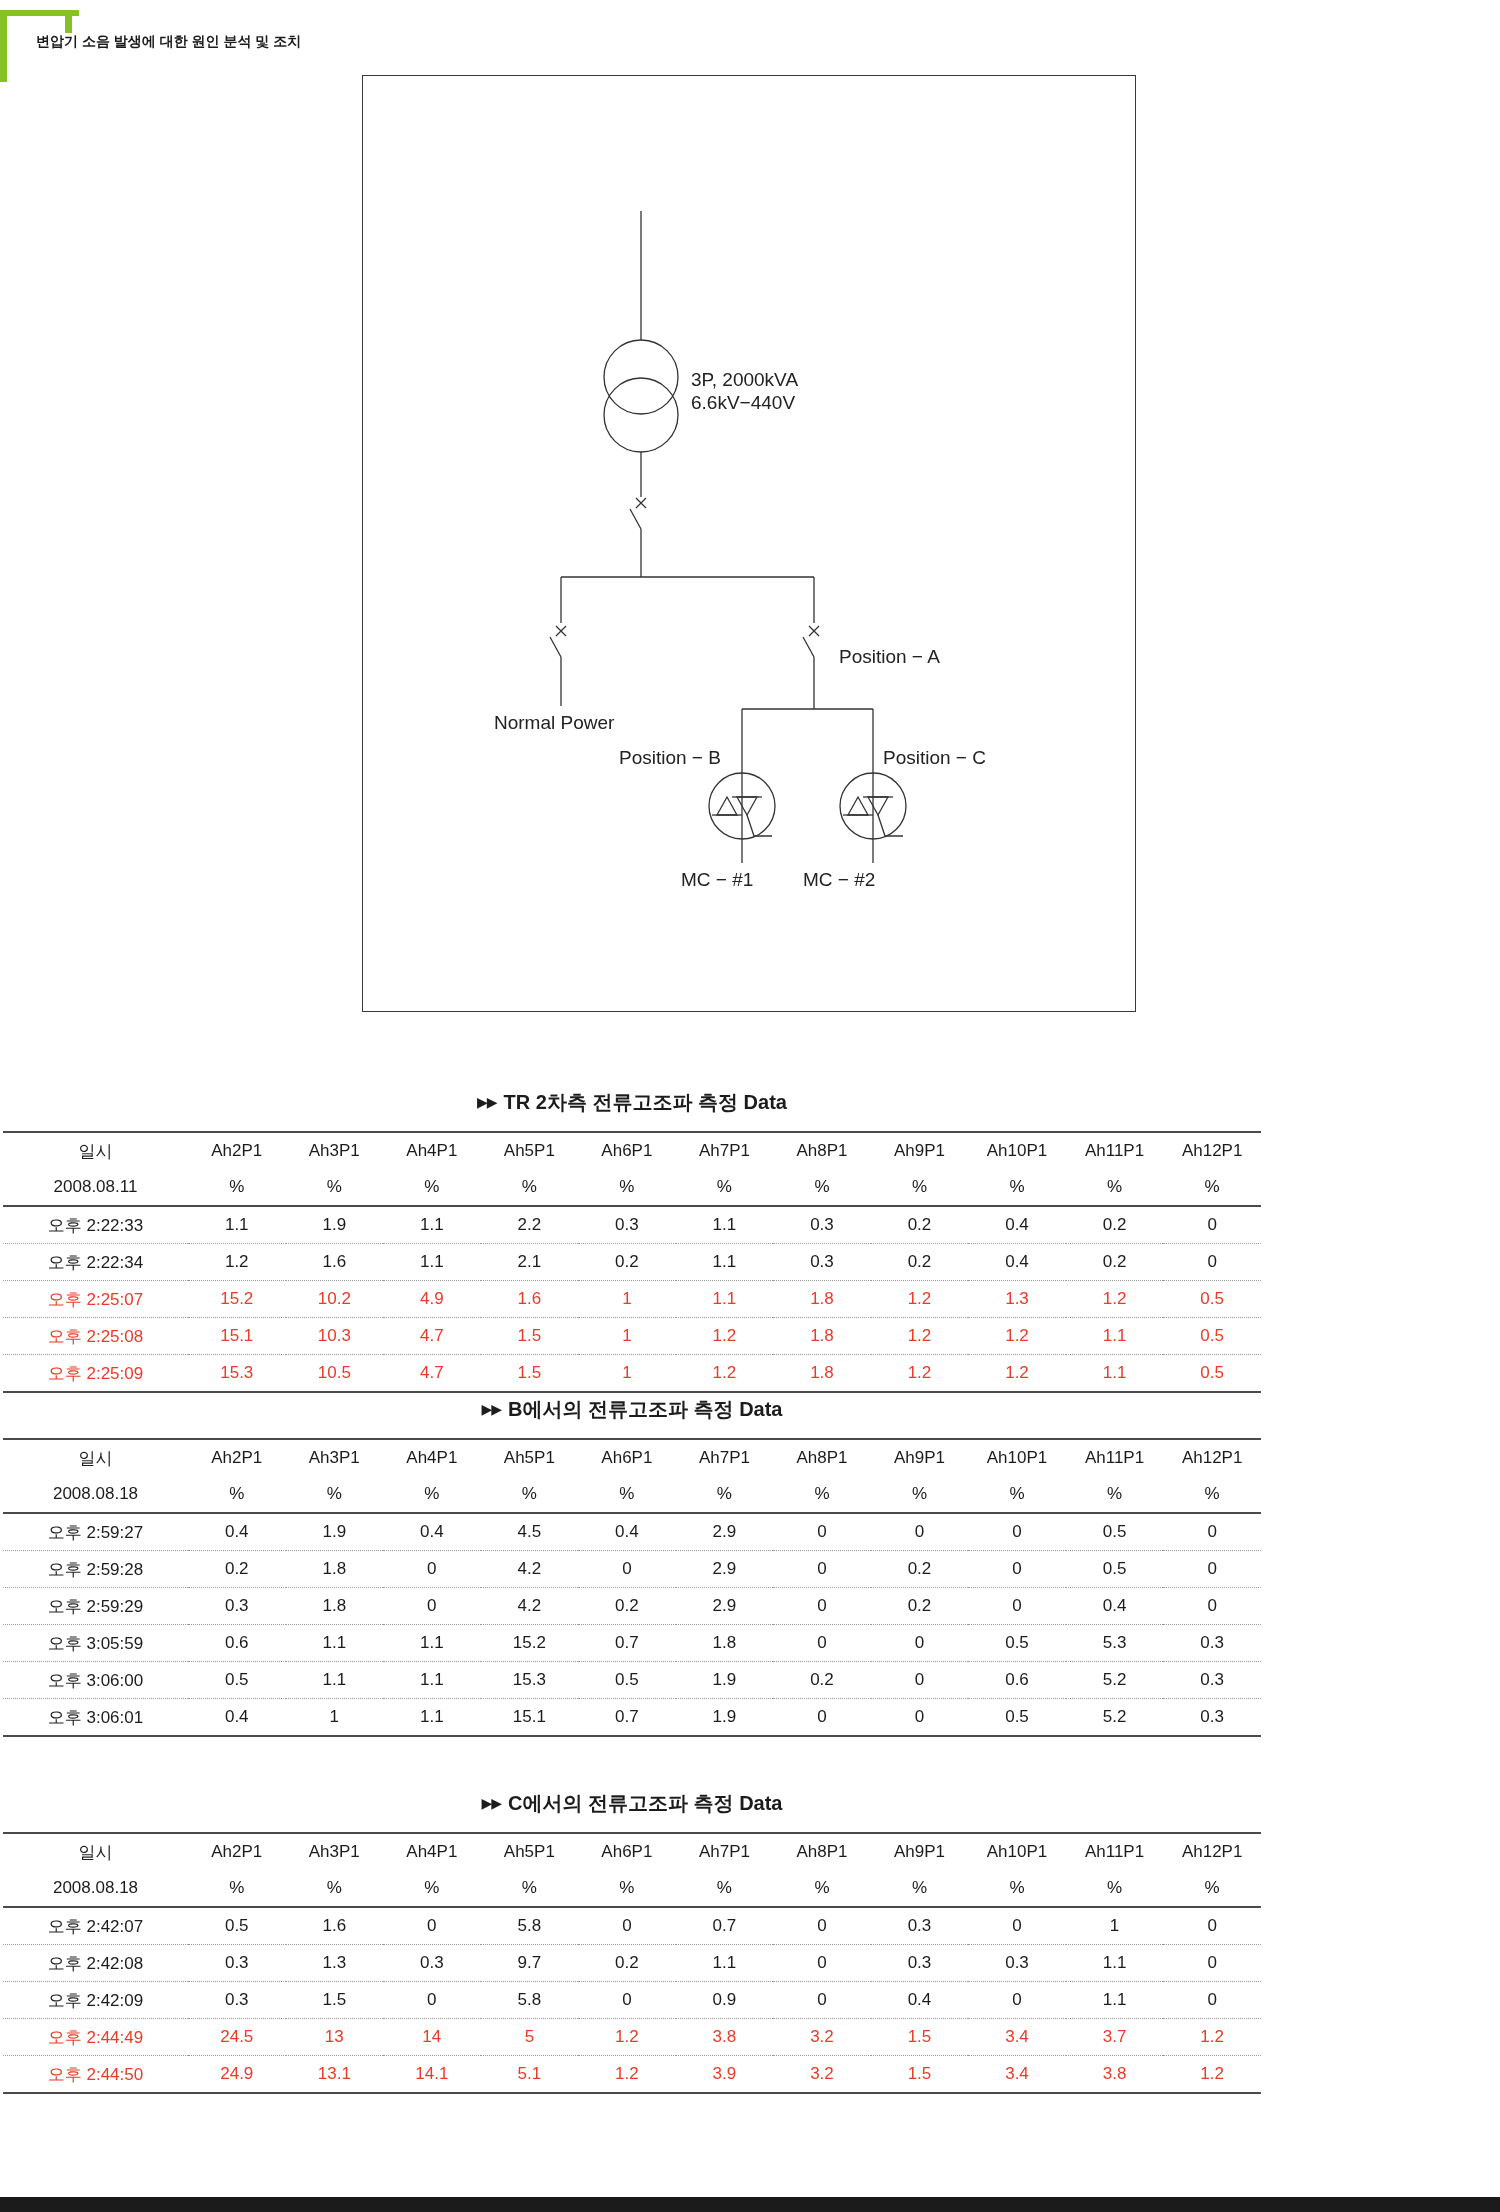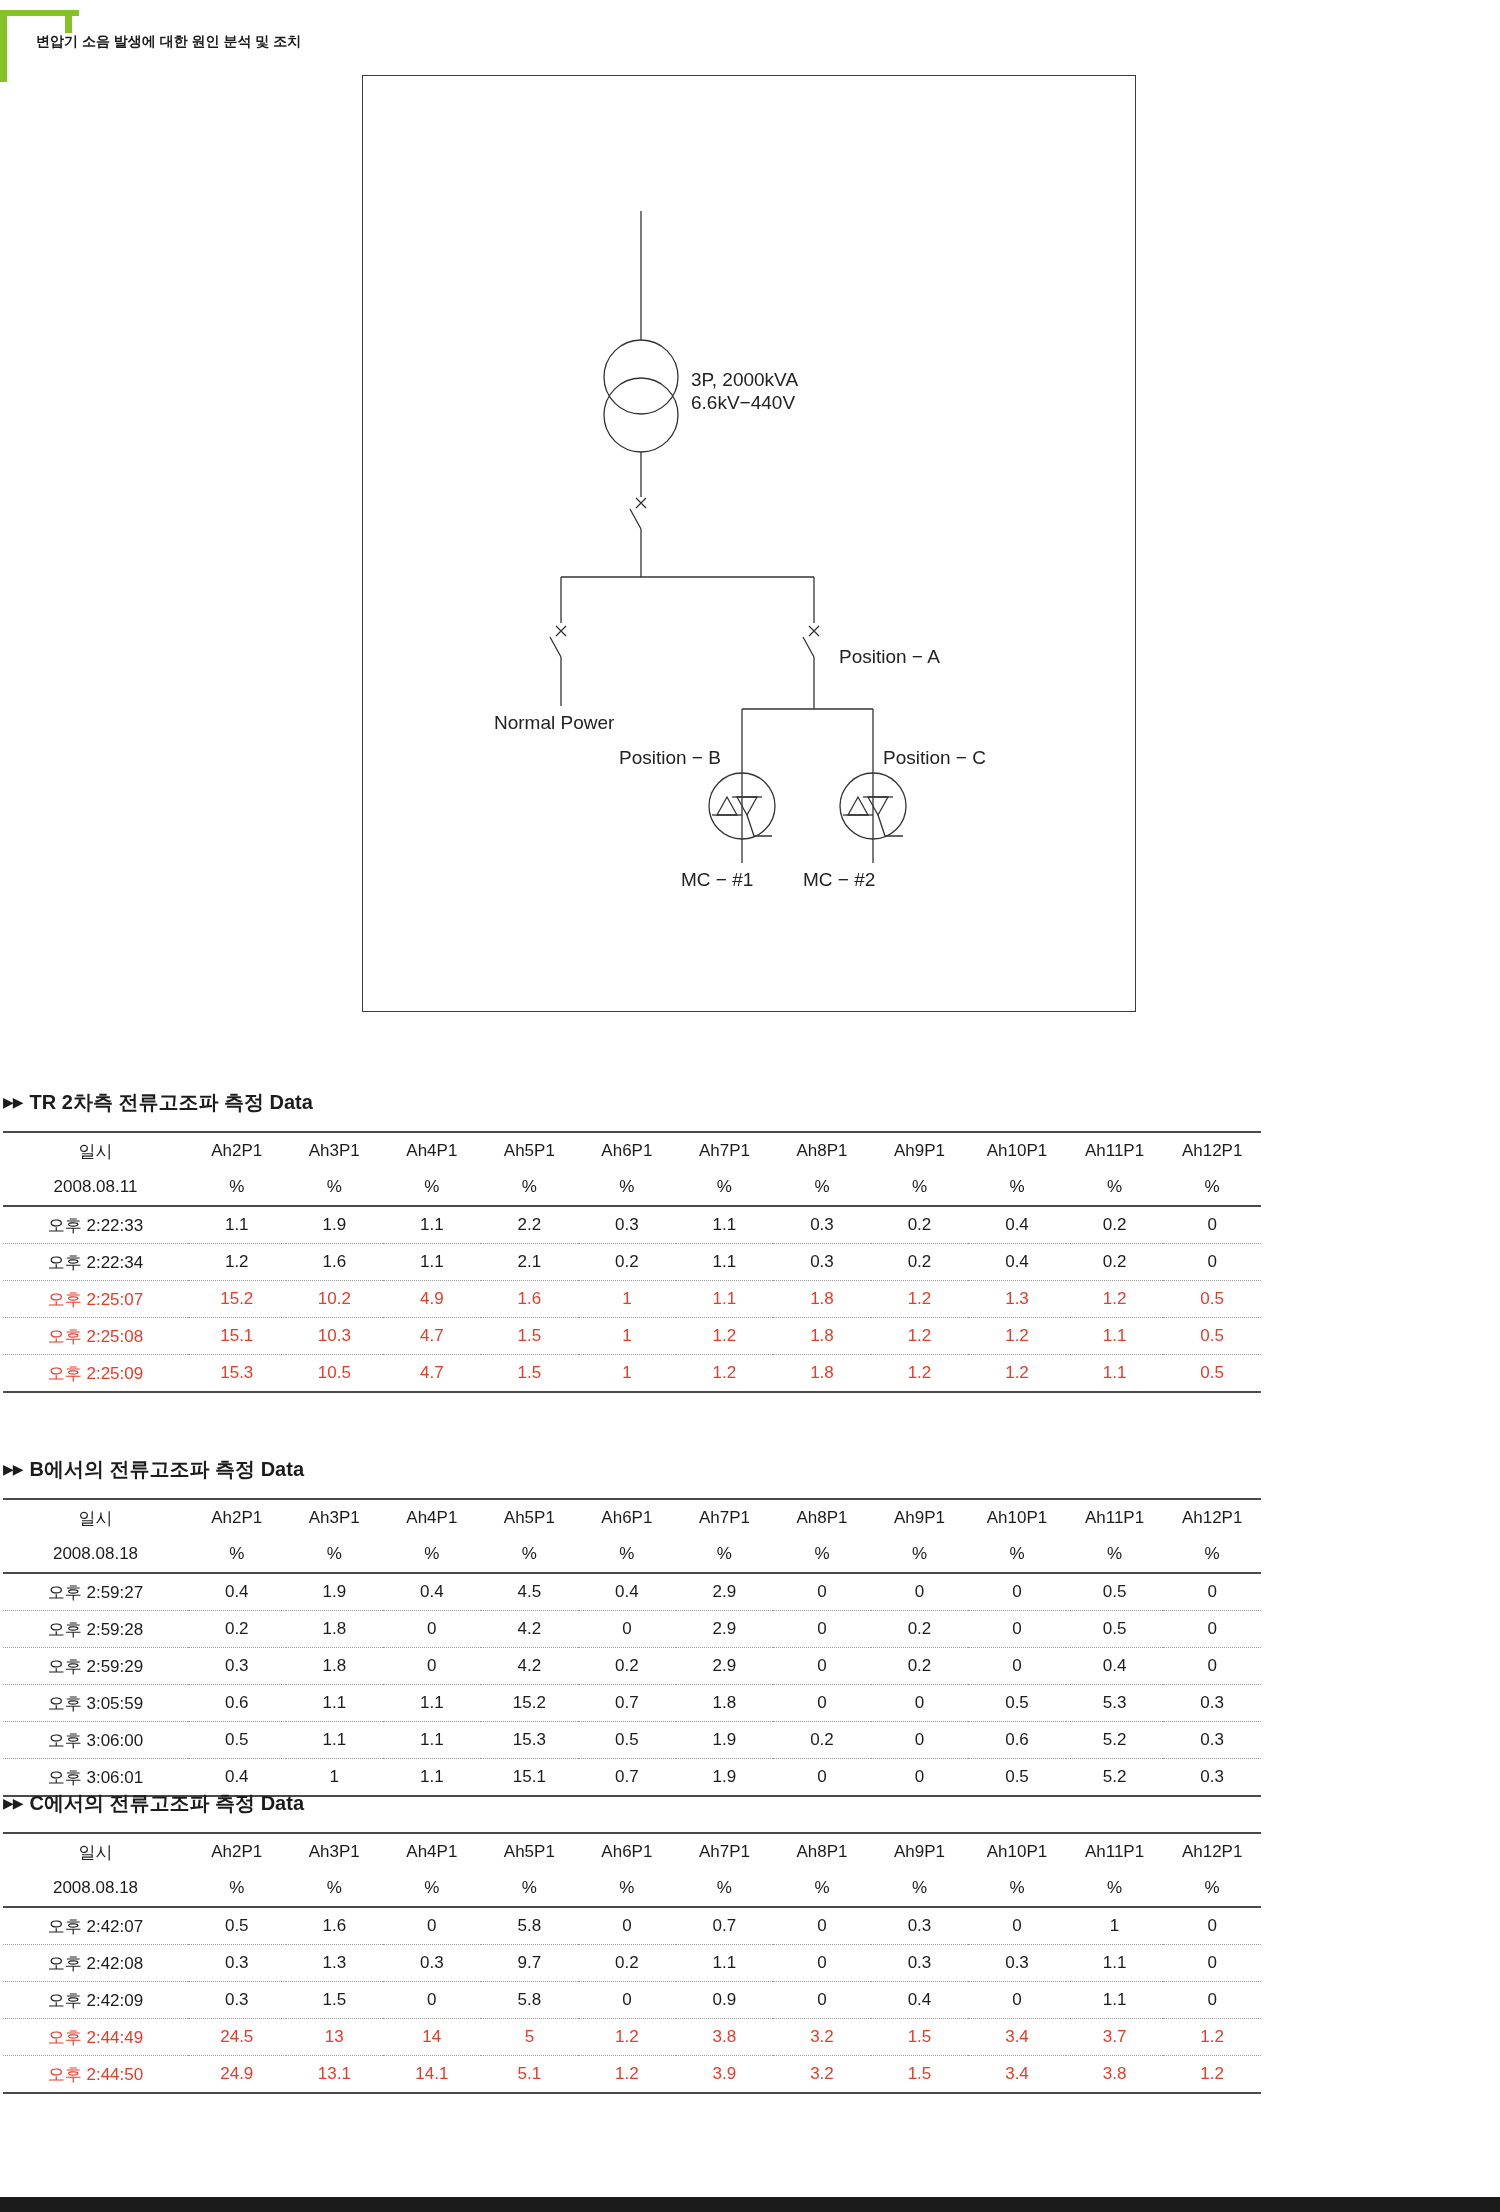--- a/index.html
+++ b/index.html
@@ -20,32 +20,32 @@
     border-left:7px solid var(--accent);border-top:6px solid var(--accent);}
   .accent-stub{position:absolute;left:65px;top:10px;width:7px;height:23px;background:var(--accent);}
   .page-title{position:absolute;left:36px;top:33px;font-size:14px;font-weight:bold;white-space:nowrap;}
   
   .diagram-box{position:absolute;left:362px;top:75px;width:772px;height:935px;border:1px solid #3a3a3a;}
   .diagram-box svg{display:block;}
   .dg-line{stroke:#333;stroke-width:1.3;fill:none;}
   .dg-text{font-family:"Liberation Sans","DejaVu Sans",sans-serif;font-size:19px;fill:#222;}
   
   .section{position:absolute;left:3px;width:1258px;}
-  .sec-title{font-size:20px;font-weight:bold;margin:0 0 15px 0;white-space:nowrap;}
+  .sec-title{font-size:20px;font-weight:bold;margin:0 0 15px 0;white-space:nowrap;text-align:center;}
   .sec-marker{font-size:14px;letter-spacing:-1px;margin-right:7px;vertical-align:2px;}
   table.harmonics{border-collapse:collapse;table-layout:fixed;width:1258px;
     border-top:2px solid var(--rule);border-bottom:2px solid var(--rule);font-size:17px;}
   table.harmonics col.c-date{width:185px;}
   table.harmonics th{font-weight:normal;height:36px;text-align:center;padding:0;}
   table.harmonics thead tr:last-child th{border-bottom:2px solid var(--rule);}
   table.harmonics td{height:36px;text-align:center;padding:0;border-top:1px dotted var(--dot);}
   table.harmonics tbody tr:first-child td{border-top:none;}
   table.harmonics tr.hl td{color:var(--red);}
   .s1{top:1089px;}
-  .s2{top:1456px;}
+  .s2{top:1396px;}
   .s3{top:1790px;}
   
   .bottom-bar{position:absolute;left:0;top:2197px;width:1500px;height:15px;background:#1b1b1b;}
 </style>
 </head>
 <body>
 
 <div class="accent-bracket"></div>
 <div class="accent-stub"></div>
 <div class="page-title">변압기 소음 발생에 대한 원인 분석 및 조치</div>

